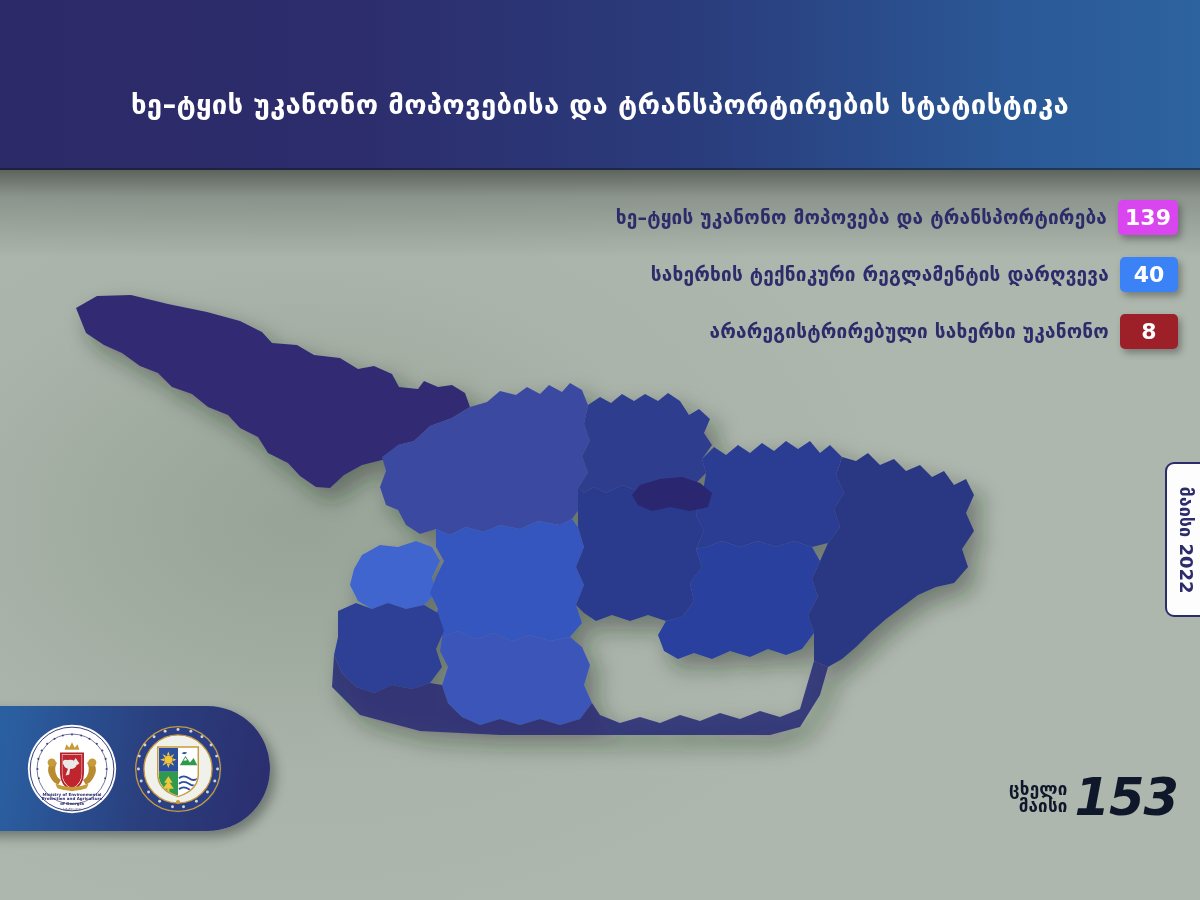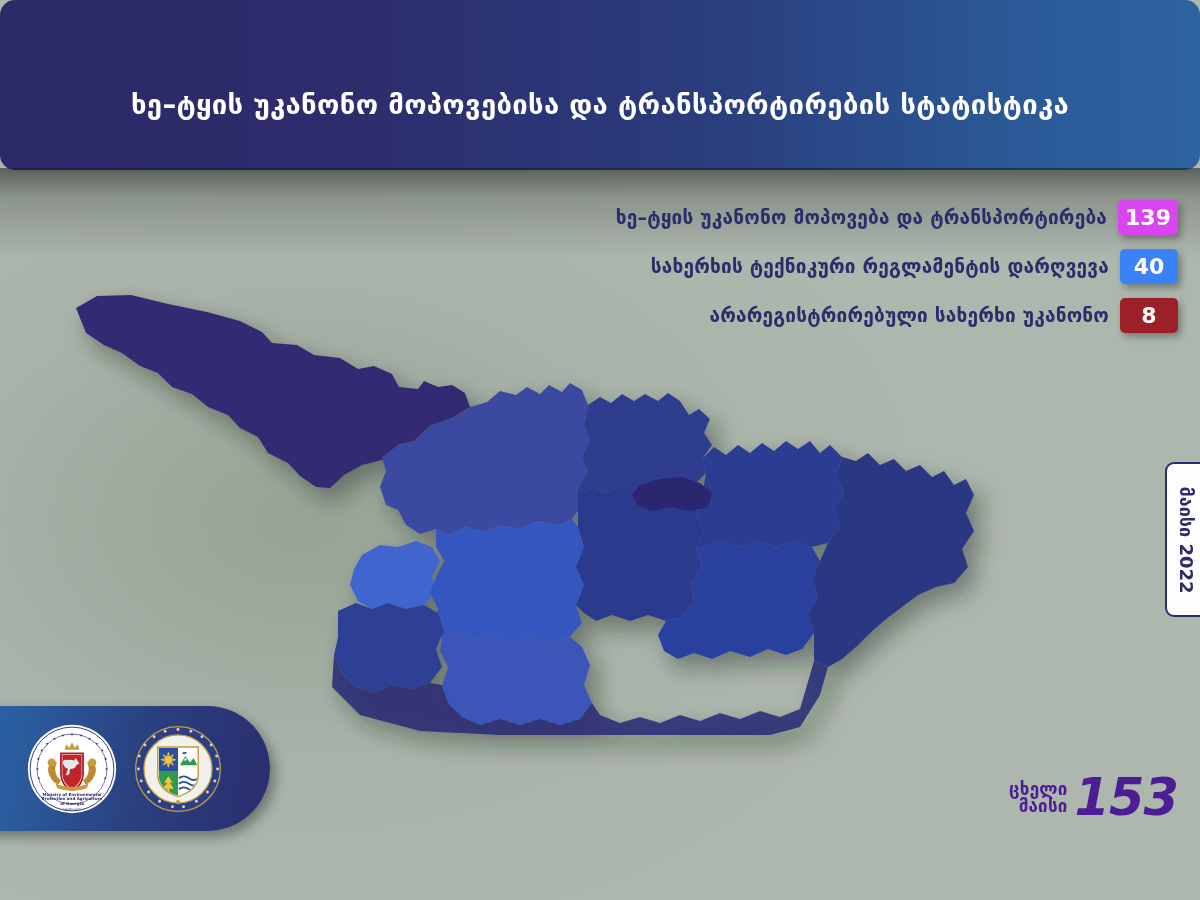--- a/index.html
+++ b/index.html
@@ -22,38 +22,38 @@
   .bg-shade{
     position:absolute;left:0;top:168px;width:1200px;height:90px;
     background:linear-gradient(180deg, rgba(20,26,22,.55) 0%, rgba(20,26,22,.22) 32%, rgba(20,26,22,0) 100%);
     pointer-events:none;
   }
 
   
   .header{
     position:absolute;left:0;top:0;width:1200px;height:170px;
     background:linear-gradient(90deg,#2c2a68 0%,#2d2c6c 28%,#2a3c7c 58%,#2b5997 85%,#2d639f 100%);
-    display:flex;align-items:flex-end;border-radius:15px;
+    display:flex;align-items:flex-end;
   }
   .header-title{
     width:100%;
     color:#ffffff;
     font-size:27.5px;
     font-weight:700;
     letter-spacing:.3px;
     text-align:center;
     padding-bottom:52px;
     line-height:1;
     white-space:nowrap;
   }
 
   
   .legend{
     position:absolute;right:22px;top:200px;
-    display:flex;flex-direction:column;gap:14px;align-items:flex-end;
+    display:flex;flex-direction:column;gap:22px;align-items:flex-end;
   }
   .legend-row{display:flex;align-items:center;gap:11px;justify-content:flex-end;}
   .legend-label{
     color:#2d2c6b;font-size:19px;font-weight:700;letter-spacing:.2px;
     white-space:nowrap;line-height:1;
   }
   .legend-chip{
     min-width:58px;height:35px;border-radius:5px;
     display:flex;align-items:center;justify-content:center;
     color:#fff;font-size:22px;font-weight:700;line-height:1;
@@ -90,21 +90,21 @@
     box-shadow:5px 6px 12px rgba(20,28,24,.40);
     display:flex;align-items:center;justify-content:flex-end;
     gap:14px;padding-right:46px;box-sizing:border-box;
   }
   .emblem{width:92px;height:92px;flex:0 0 auto;}
 
   
   .hotline{
     position:absolute;right:22px;top:776px;
     display:flex;align-items:center;gap:7px;
-    color:#4c1d95;
+    color:#0f172a;
   }
   .hotline-words{
     display:flex;flex-direction:column;align-items:flex-end;
     font-size:17px;font-weight:700;line-height:1.02;letter-spacing:.2px;
   }
   .hotline-num{font-size:51px;font-weight:700;line-height:.88;letter-spacing:-1px;font-style:italic;}
 </style>
 </head>
 <body>
 

